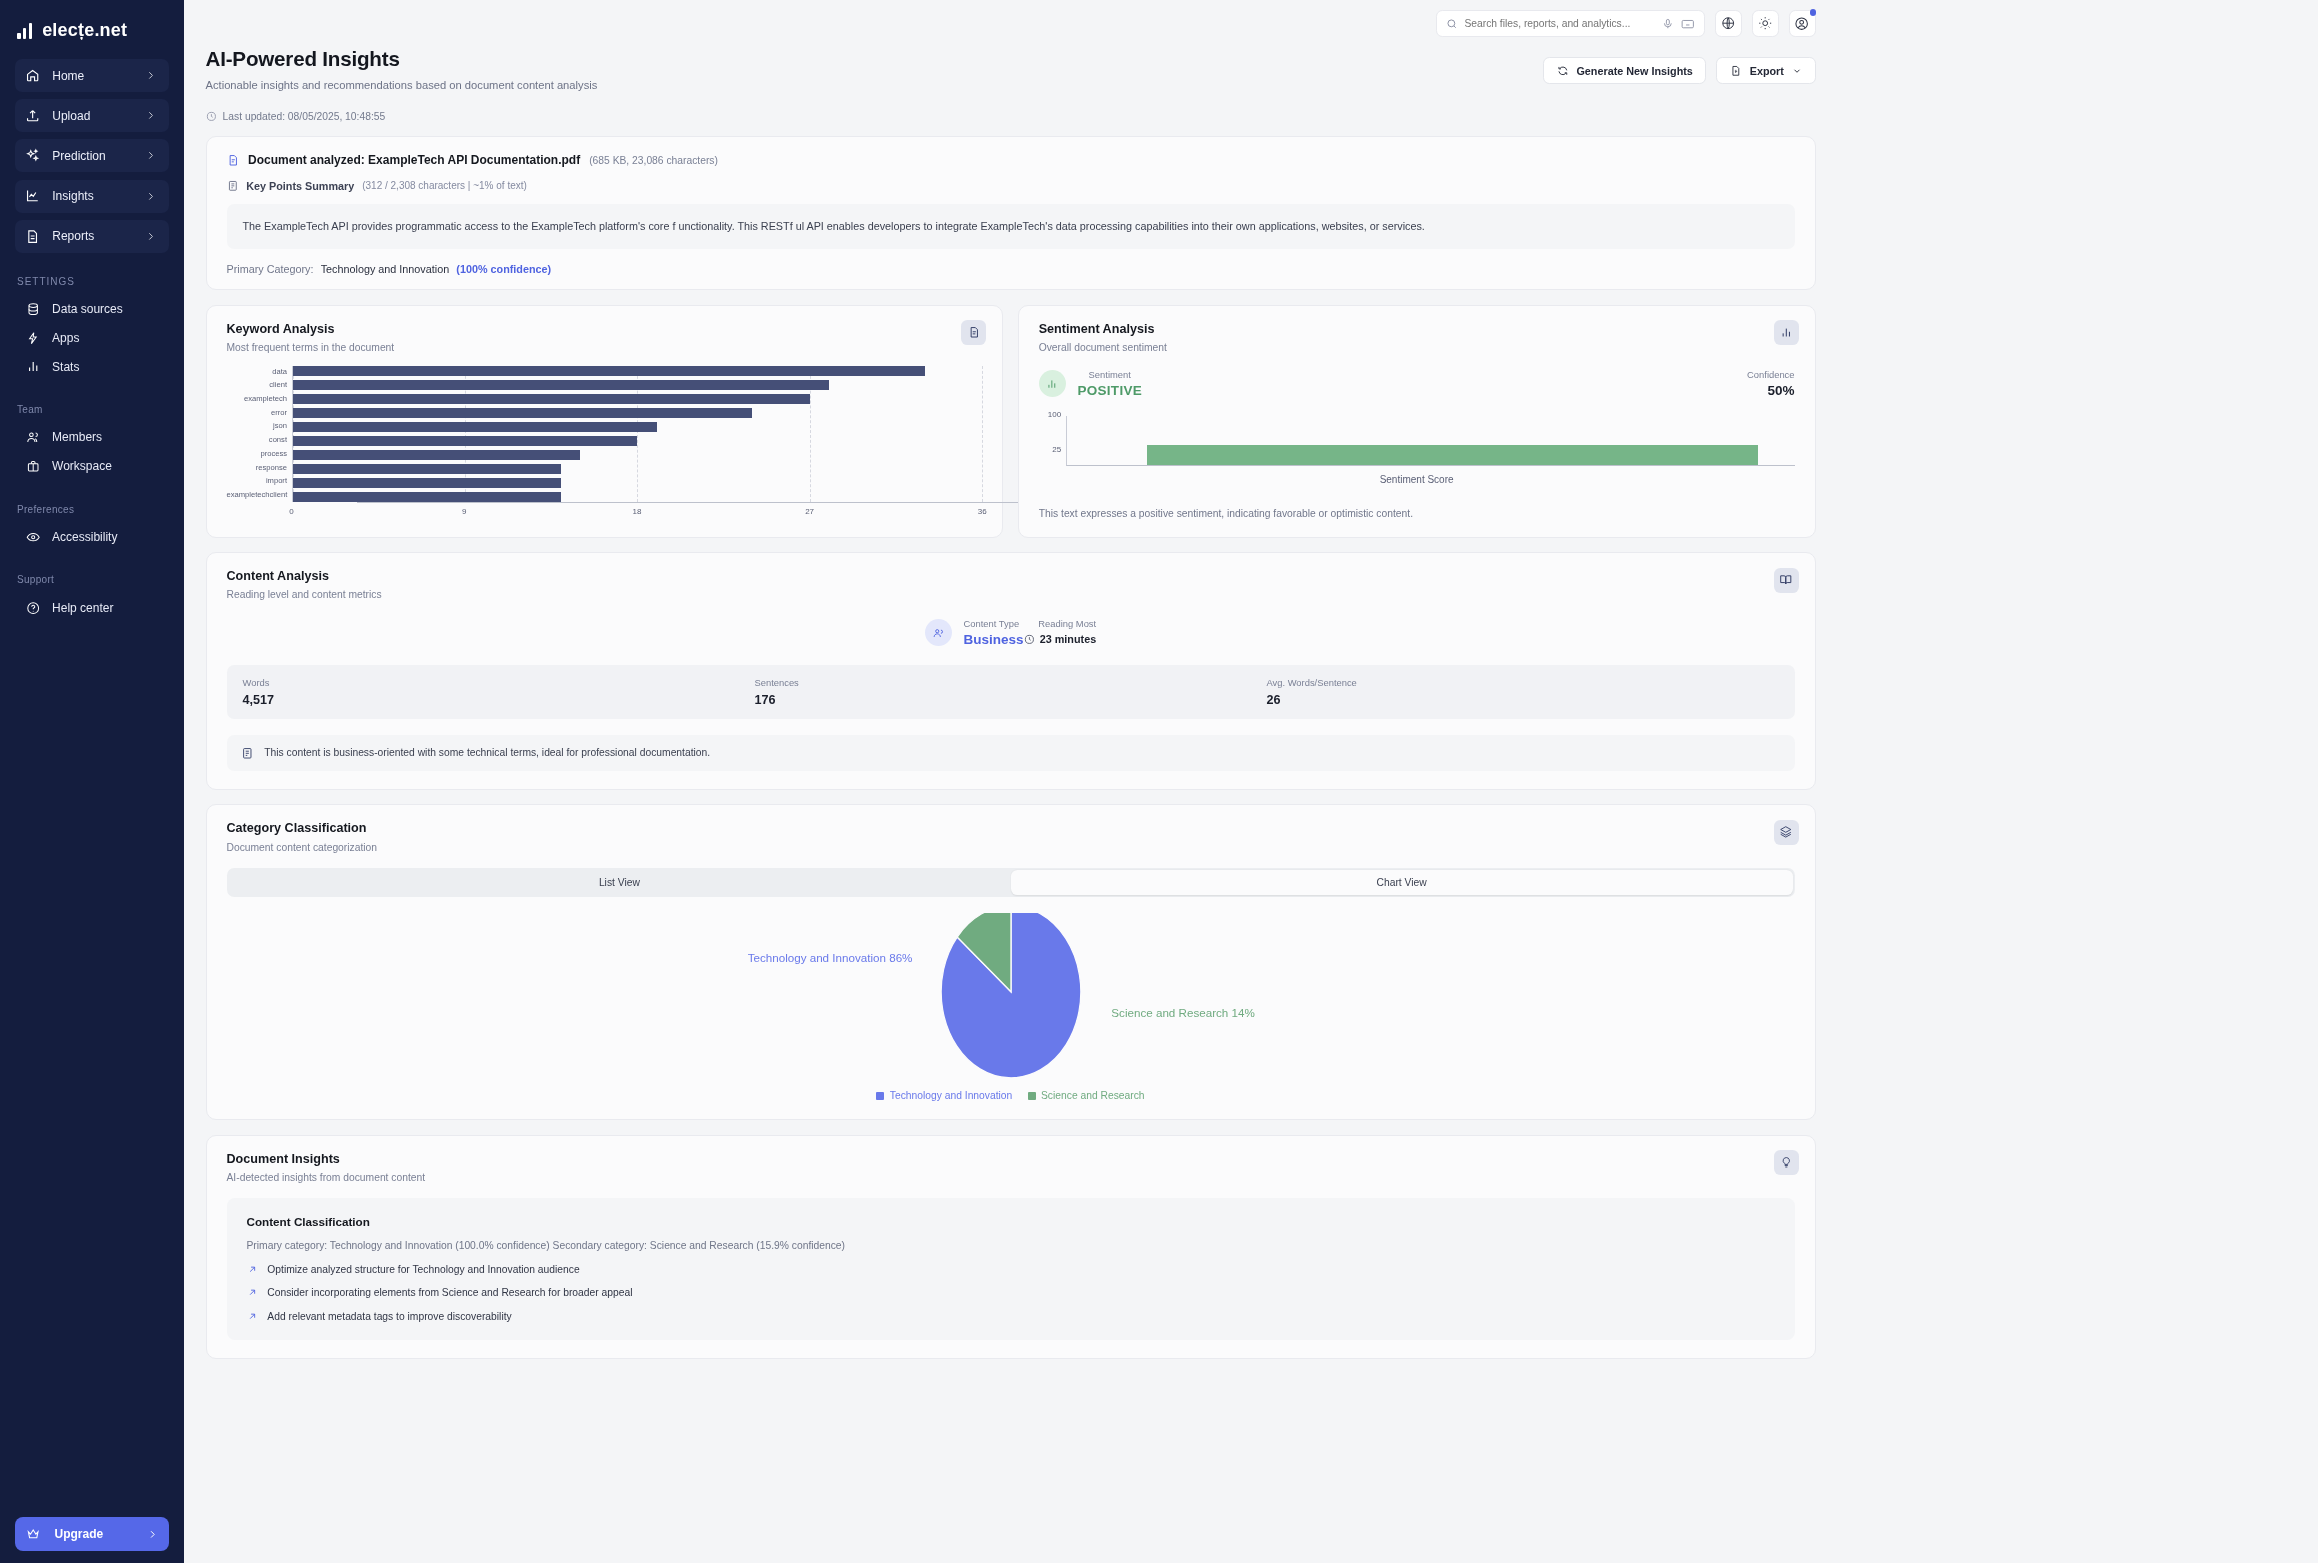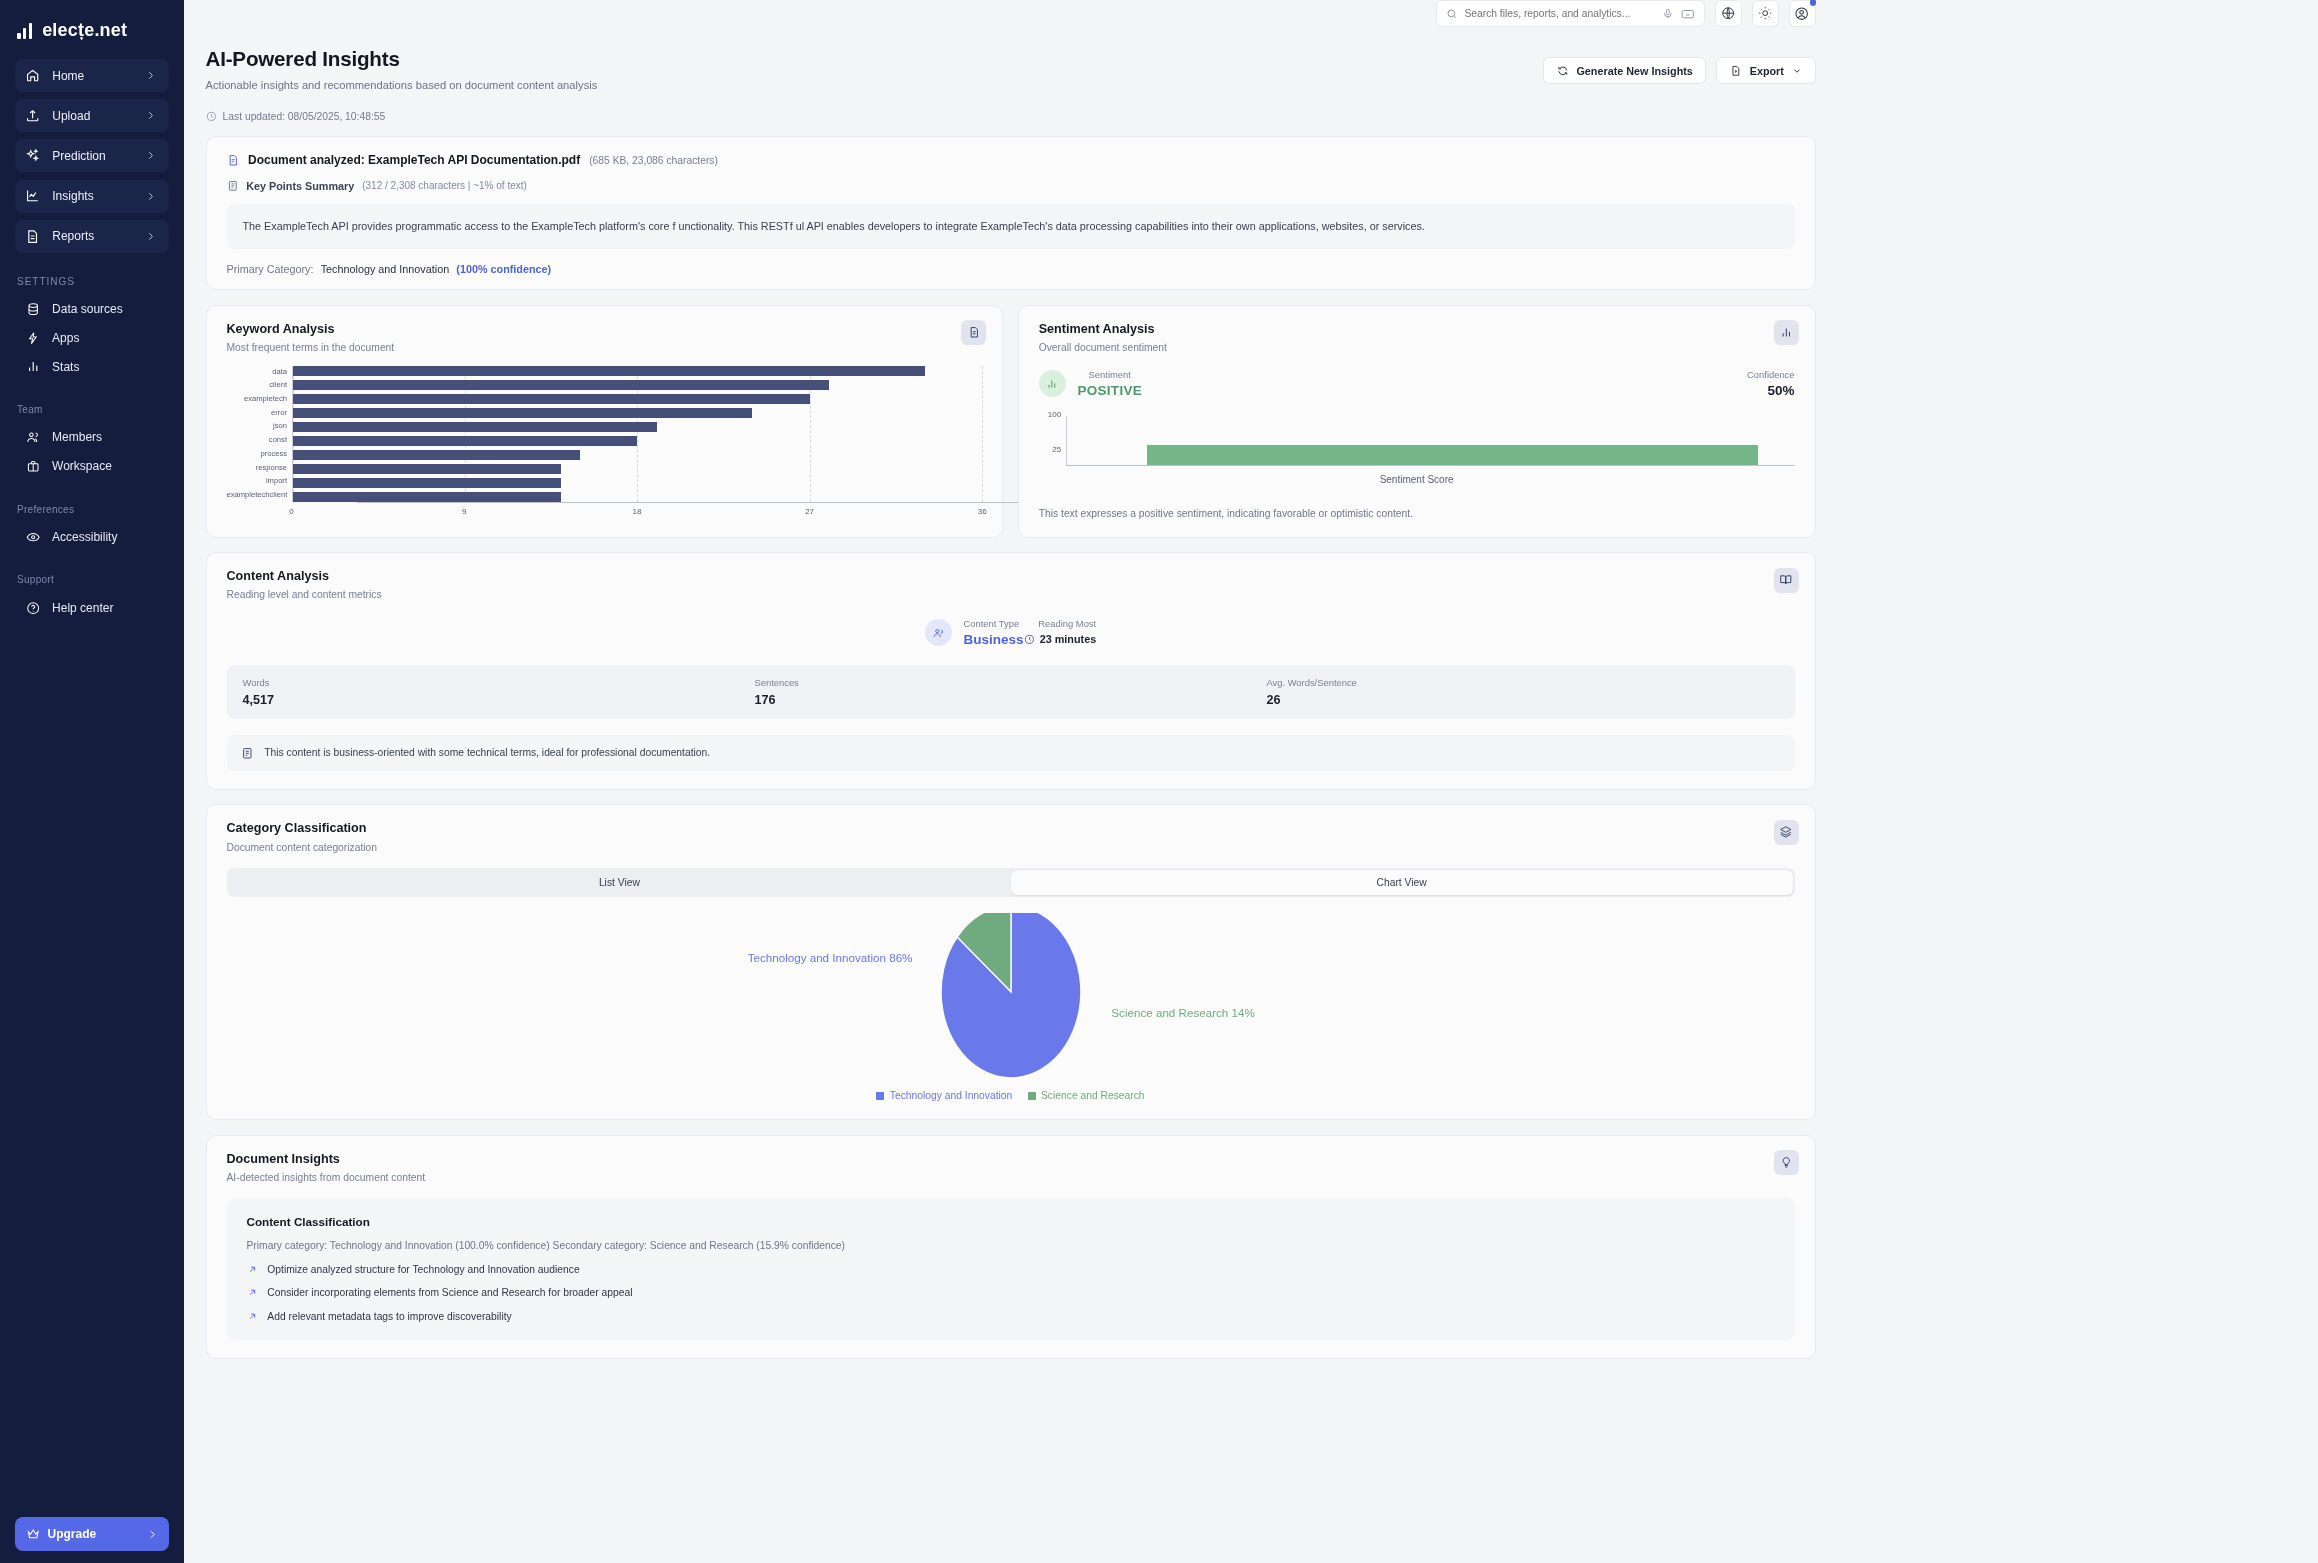--- a/index.html
+++ b/index.html
@@ -41,32 +41,32 @@
     padding: 23px 0 8px 17px; text-transform: uppercase;
   }
   .sec-label.mixed { text-transform: none; letter-spacing: 0.3px; font-size: 10px; }
   .sub-item {
     display: flex; align-items: center; gap: 11.7px;
     font-size: 12px; color: #e7eaf6;
     padding: 7.2px 0 7.2px 26px; cursor: pointer;
   }
   .upgrade-wrap { margin-top: auto; padding: 0 15.3px; }
   .upgrade {
-    display: flex; align-items: center; gap: 7px;
+    display: flex; align-items: center; gap: 14px;
     background: #5568e8; border-radius: 8px;
     height: 34px; padding: 0 10.8px; font-size: 12px; font-weight: 600;
     cursor: pointer;
   }
   .upgrade .chev { margin-left: auto; }
 
   
   .main { flex: 1; height: 100%; overflow: hidden; position: relative; background: #f4f5f7; }
 
   .topbar {
-    height: 47px; display: flex; justify-content: flex-end;
+    height: 47px; display: flex; align-items: center; justify-content: flex-end;
     padding: 0 21.5px; gap: 10px;
   }
   .search-box {
     width: 269px; height: 27px; background: #fff; border-radius: 6.3px;
     border: 0.9px solid #e8e9ee;
     display: flex; align-items: center; gap: 7.2px; padding: 0 9px;
   }
   .search-box input {
     border: 0; outline: none; flex: 1; font-size: 10.3px; color: #6a7085;
     font-family: "Liberation Sans", sans-serif; background: transparent;

